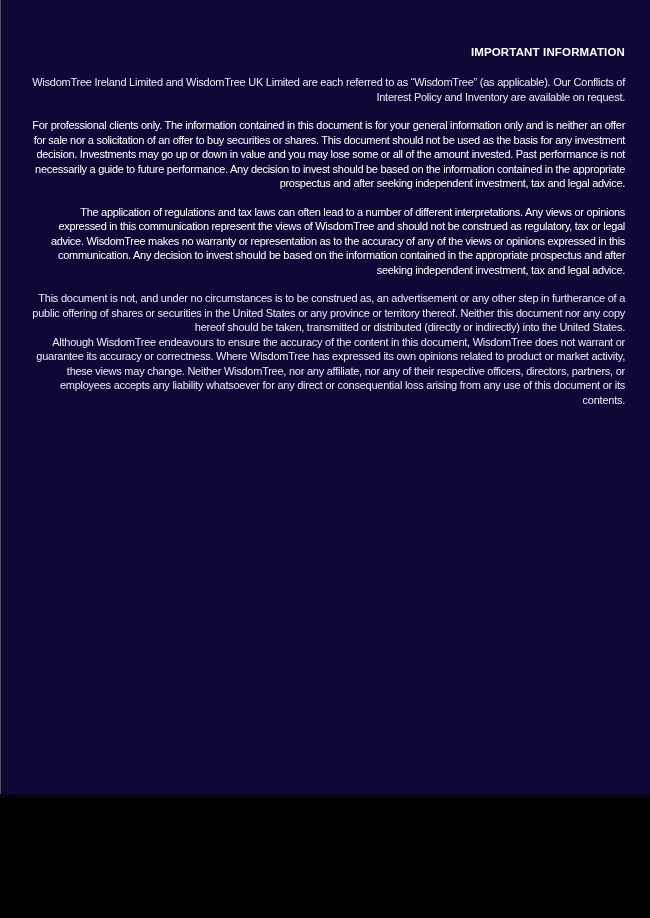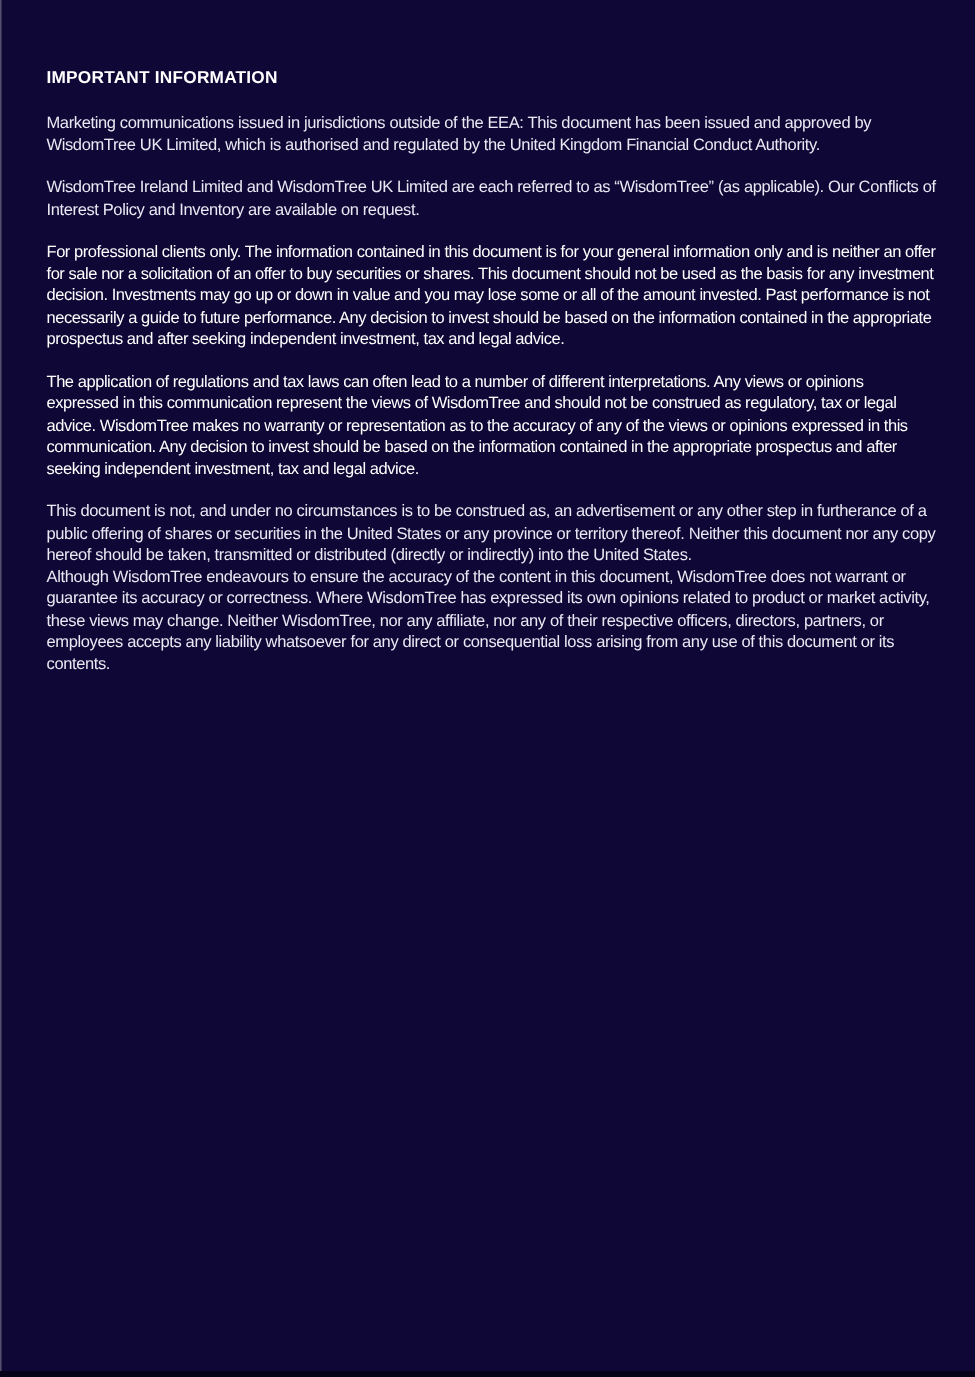--- a/index.html
+++ b/index.html
@@ -3,24 +3,25 @@
 <meta charset="utf-8">
 <style>
   html, body {
     margin: 0;
     padding: 0;
     background: #000;
   }
   .page {
     position: relative;
     width: 650px;
-    height: 918px;
+    height: 798px;
     background: var(--page-bg, #0f0837);
     overflow: hidden;
     font-family: "Liberation Sans", "DejaVu Sans", sans-serif;
+    text-align: right;
   }
   .left-edge {
     position: absolute;
     left: 0;
     top: 0;
     width: 1px;
     height: 100%;
     background: var(--left-edge, #8e8e9a);
     opacity: 0.55;
   }
@@ -62,21 +63,20 @@
 </head>
 <body>
 
 <div class="page" style="--page-bg: #0f0837; --body-color: #eae8f3; --bold-color: #ffffff; --bottom-edge: #060218; --left-edge: #8e8e9a;">
   <span class="left-edge"></span>
 
   <div class="content">
     <h1 class="heading">IMPORTANT INFORMATION</h1>
 
 
-    <p class="para">Marketing communications issued in jurisdictions outside of the EEA: This document has been issued and approved by WisdomTree UK Limited, which is authorised and regulated by the United Kingdom Financial Conduct Authority.</p>
 
     <p class="para">WisdomTree Ireland Limited and WisdomTree UK Limited are each referred to as “WisdomTree” (as applicable). Our Conflicts of Interest Policy and Inventory are available on request.</p>
 
     <p class="para bold">For professional clients only. The information contained in this document is for your general information only and is neither an offer for sale nor a solicitation of an offer to buy securities or shares. This document should not be used as the basis for any investment decision. Investments may go up or down in value and you may lose some or all of the amount invested. Past performance is not necessarily a guide to future performance. Any decision to invest should be based on the information contained in the appropriate prospectus and after seeking independent investment, tax and legal advice.</p>
 
     <p class="para bold">The application of regulations and tax laws can often lead to a number of different interpretations. Any views or opinions expressed in this communication represent the views of WisdomTree and should not be construed as regulatory, tax or legal advice. WisdomTree makes no warranty or representation as to the accuracy of any of the views or opinions expressed in this communication. Any decision to invest should be based on the information contained in the appropriate prospectus and after seeking independent investment, tax and legal advice.</p>
 
     <p class="para">This document is not, and under no circumstances is to be construed as, an advertisement or any other step in furtherance of a public offering of shares or securities in the United States or any province or territory thereof. Neither this document nor any copy hereof should be taken, transmitted or distributed (directly or indirectly) into the United States.
 Although WisdomTree endeavours to ensure the accuracy of the content in this document, WisdomTree does not warrant or guarantee its accuracy or correctness. Where WisdomTree has expressed its own opinions related to product or market activity, these views may change. Neither WisdomTree, nor any affiliate, nor any of their respective officers, directors, partners, or employees accepts any liability whatsoever for any direct or consequential loss arising from any use of this document or its contents.</p>
   </div>

